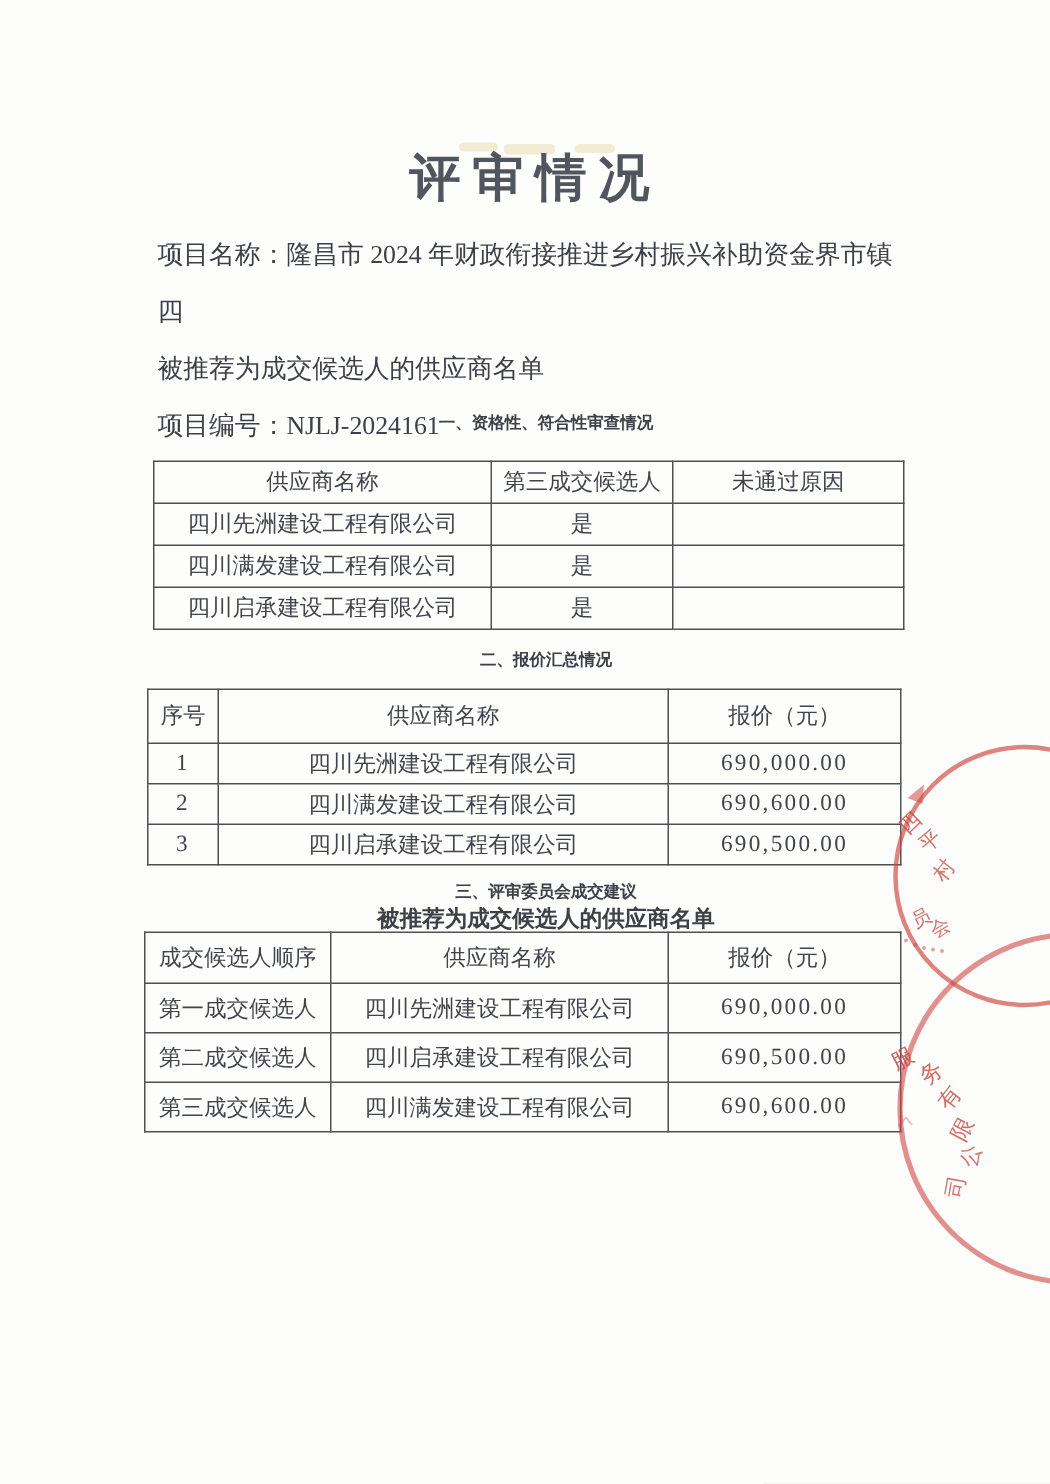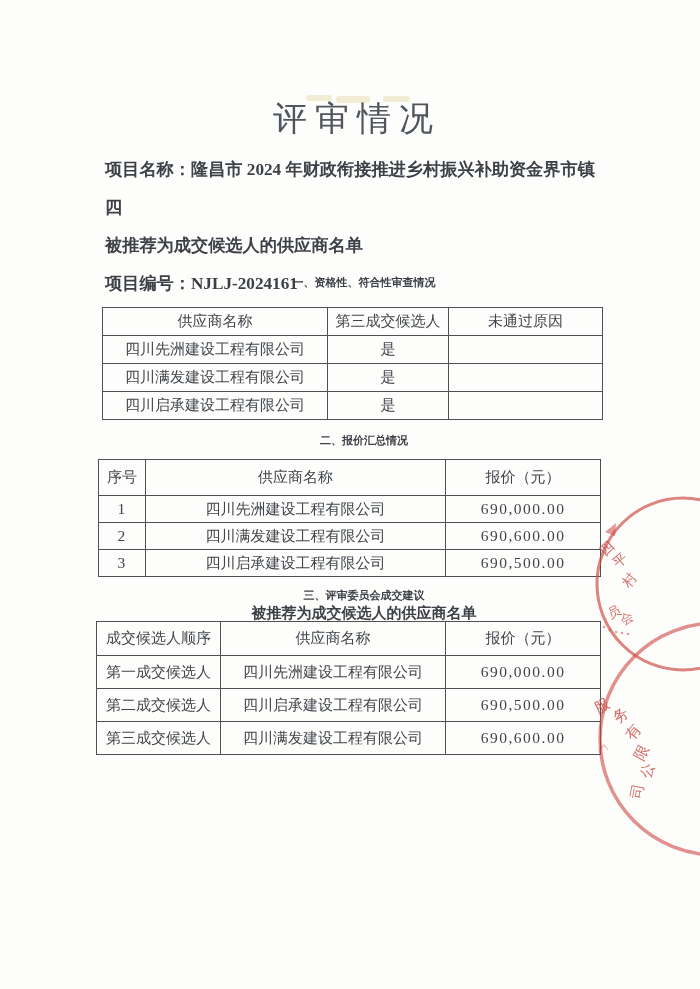--- a/index.html
+++ b/index.html
@@ -8,28 +8,28 @@
     width:700px;height:989px;
     margin:0 auto;
     background:#fdfdfc;
     overflow:hidden;
     font-family:"Liberation Serif","DejaVu Serif",serif;
     color:#3f434a;
   }
   .doc-title{
     position:absolute;top:96px;left:0;right:0;
     text-align:center;
-    font-size:34px;font-weight:normal;
+    font-size:34px;font-weight:bold;
     letter-spacing:8px;
     padding-left:14px;
     color:#51565e;
   }
   .meta{
     position:absolute;left:105px;top:151px;width:502px;
-    font-size:17.2px;font-weight:bold;line-height:38px;
+    font-size:17.2px;font-weight:normal;line-height:38px;
     color:#3d4147;
   }
   .meta p{margin:0;}
   .sec-heading{
     position:absolute;left:0;right:0;
     text-align:center;
     font-size:11px;font-weight:bold;
     color:#3d4147;
     line-height:24px;
     margin-left:28px;

